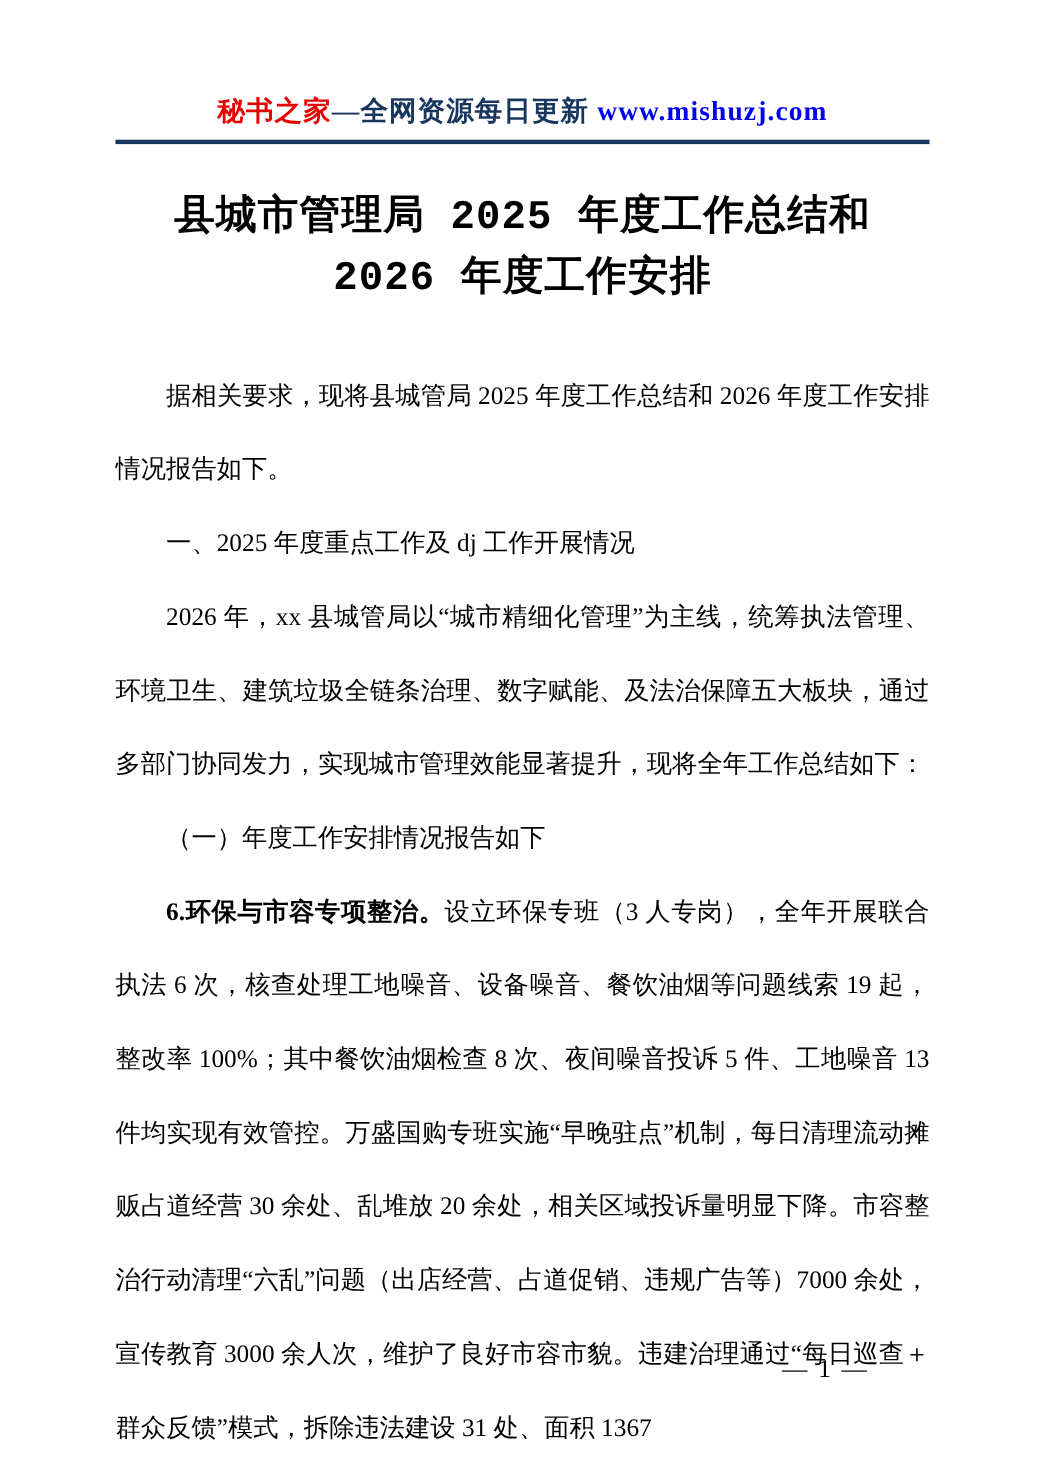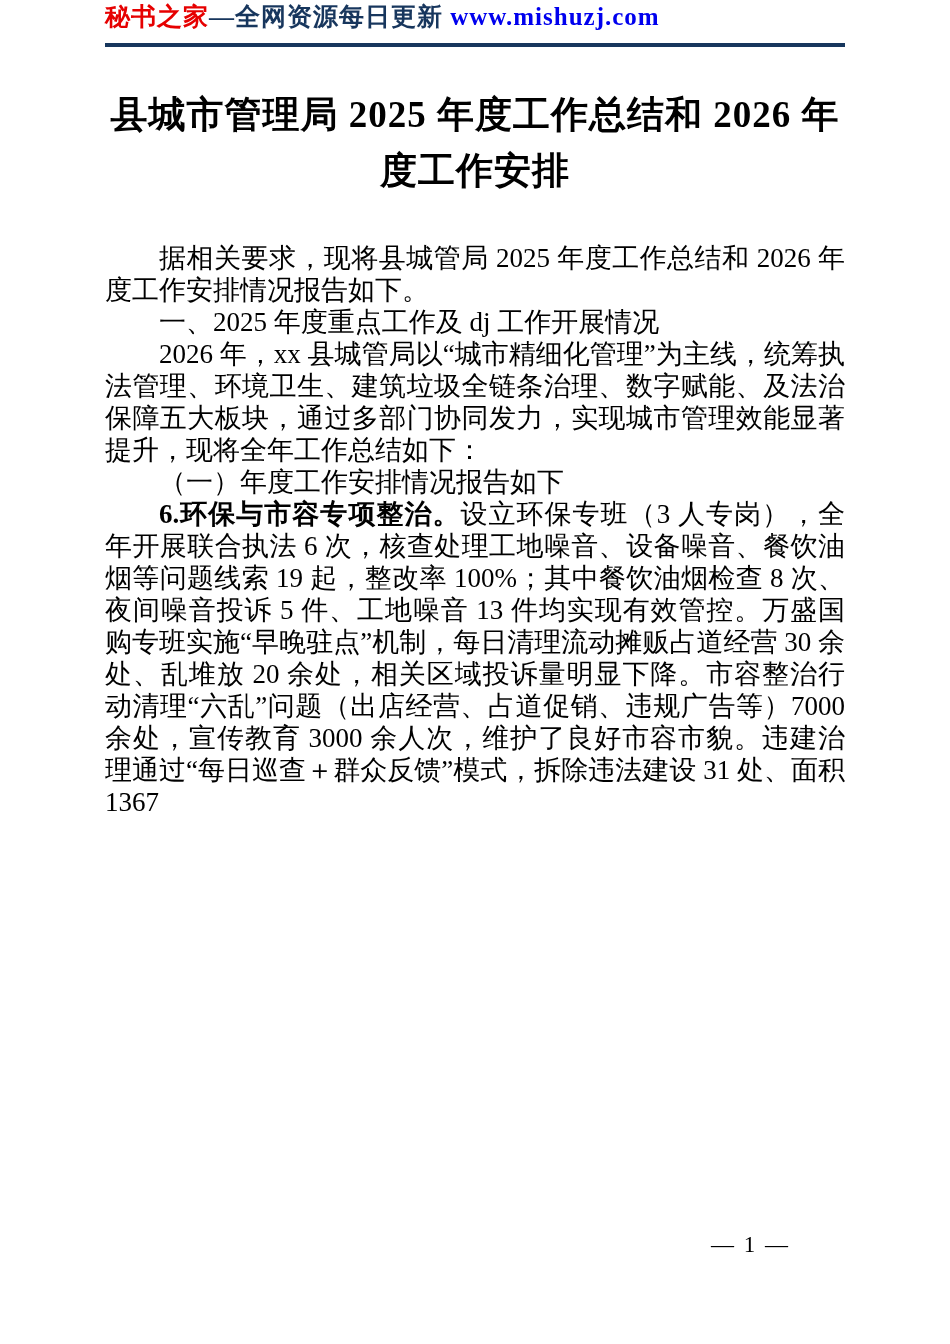--- a/index.html
+++ b/index.html
@@ -20,20 +20,22 @@
     background:var(--page-bg);
     font-family:"Liberation Serif","DejaVu Serif",serif;
     color:var(--text-black);
     overflow:hidden;
   }
   .content{
     padding:0 105px;
   }
   
   .site-header{
+    padding-top:84px;
+    text-align:center;
     font-size:25px;
     font-weight:bold;
     letter-spacing:1px;
     white-space:nowrap;
   }
   .brand{color:var(--brand-red);}
   .tagline{color:var(--tagline-navy);}
   .site-url{color:var(--url-blue);cursor:pointer;}
   .header-rule{
     margin-top:10px;
@@ -41,26 +43,27 @@
     border-bottom:4px solid var(--divider-navy);
   }
   
   .doc-title{
     margin-top:40px;
     text-align:center;
     font-size:37px;
     font-weight:bold;
     line-height:1.5;
     letter-spacing:1px;
+    font-family:Liberation Mono, monospace;
   }
   
   .doc-body{
     margin-top:44px;
-    font-size:27px;
-    line-height:32px;
+    font-size:23px;
+    line-height:67px;
     text-align:justify;
   }
   .doc-body p{
     text-indent:2em;
     margin:0;
   }
   .bold-lead{font-weight:bold;}
   
   .page-number{
     position:absolute;

